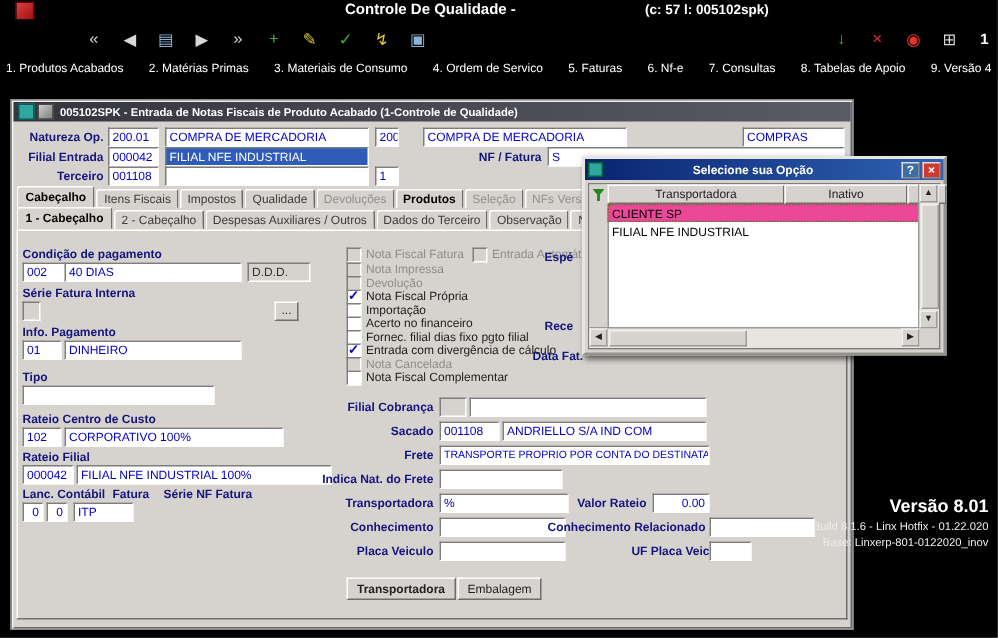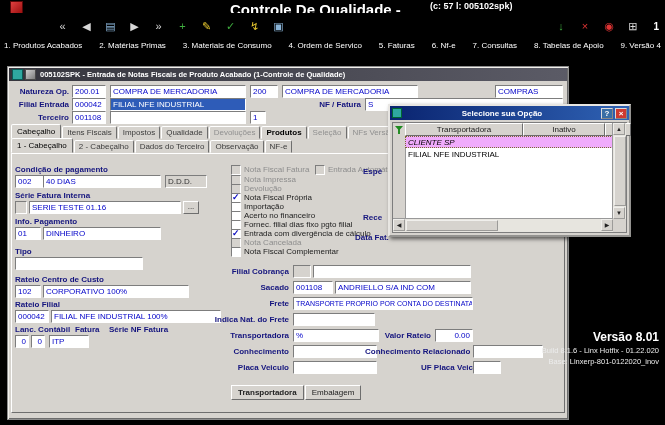--- a/index.html
+++ b/index.html
@@ -2,21 +2,21 @@
 <html><head>
 <meta charset="utf-8">
 <style>
   html,body{margin:0;padding:0;background:#000;}
   #screen{position:relative;width:665px;height:425px;background:#000;overflow:hidden;
     font-family:"Liberation Sans",sans-serif;}
   
   .topbar{position:absolute;left:0;top:0;width:665px;height:13px;background:#000;}
   .app-icon{position:absolute;left:10px;top:1px;width:11px;height:11px;
     background:linear-gradient(135deg,#e04040,#9c1010);border:1px solid #5a0808;}
-  .top-title{position:absolute;left:230px;top:1px;font-size:15px;font-weight:bold;color:#fff;white-space:nowrap;}
+  .top-title{position:absolute;left:230px;top:1px;font-size:10px;font-weight:bold;color:#fff;white-space:nowrap;}
   .top-session{position:absolute;left:430px;top:1px;font-size:9px;font-weight:bold;color:#fff;white-space:nowrap;}
   
   .toolbar{position:absolute;left:0;top:13px;width:665px;height:26px;background:#000;
     display:flex;align-items:center;box-sizing:border-box;padding:0 6px 0 52px;}
   .ticon{width:21px;height:19px;display:flex;align-items:center;justify-content:center;
     font-size:11px;color:#d8d8d8;margin-right:3px;cursor:pointer;}
   .ticon.g{color:#3fae3f}.ticon.r{color:#e03434}.ticon.b{color:#8ab4d8}.ticon.y{color:#e6c72e}
   .tright{margin-left:auto;display:flex;align-items:center;}
   .recnum{font-size:10px;font-weight:bold;color:#fff;margin-left:7px;}
   
@@ -41,21 +41,21 @@
   .f.sel{background:#2e5cb8;color:#fff;}
   .f.num{text-align:right;}
   .btn3d{position:absolute;box-sizing:border-box;height:13px;background:#d6d3ce;
     border:1px solid;border-color:#fff #6e6e6e #6e6e6e #fff;
     font-size:8px;line-height:10px;color:#222;text-align:center;cursor:pointer;}
   
   .tabs{position:absolute;left:2px;display:flex;align-items:flex-end;height:14px;}
   .tab{font-size:8px;color:#3c3c3c;background:#d6d3ce;border:1px solid;
     border-color:#fff #6e6e6e transparent #fff;border-radius:2px 2px 0 0;
     padding:1px 4px;margin-right:1px;white-space:nowrap;cursor:pointer;}
-  .tab.active{font-weight:normal;color:#000;padding:2px 5px;}
+  .tab.active{font-weight:bold;color:#000;padding:2px 5px;}
   .tab.disabled{color:#909090;}
   .tab.bold{font-weight:bold;color:#000;}
   .frame{position:absolute;left:2px;top:72px;width:552px;height:258px;
     border:1px solid;border-color:#fff #6e6e6e #6e6e6e #fff;}
   
   .cbrow{position:absolute;display:flex;align-items:center;height:9px;cursor:pointer;}
   .cbbox{width:8px;height:8px;background:#fff;border:1px solid;border-color:#7d7d7d #fff #fff #7d7d7d;
     box-sizing:content-box;position:relative;flex:none;}
   .cbrow.disabled .cbbox{background:#d6d3ce;}
   .cbrow.checked .cbbox::after{content:"✓";position:absolute;left:0px;top:-2px;font-size:9px;
@@ -83,21 +83,21 @@
   .gutter{position:absolute;left:0;top:0;width:12px;bottom:13px;background:#d6d3ce;border-right:1px solid #999;}
   .funnel{position:absolute;left:2px;top:3px;width:8px;height:8px;background:#1f8a1f;
     clip-path:polygon(0 0,100% 0,62% 45%,62% 100%,38% 100%,38% 45%);}
   .phead{position:absolute;left:12px;top:0;height:13px;display:flex;}
   .pcol{box-sizing:border-box;height:13px;font-size:8px;color:#222;background:#d6d3ce;
     border:1px solid;border-color:#fff #6e6e6e #6e6e6e #fff;text-align:center;line-height:11px;overflow:hidden;}
   .prow{position:absolute;left:12px;width:210px;height:12px;display:flex;align-items:center;
     font-size:8px;color:#000;cursor:pointer;}
   .prow .pc1{width:117px;padding-left:3px;box-sizing:border-box;overflow:hidden;white-space:nowrap;}
   .prow .pc2{flex:1;}
-  .prow.selected{background:#f0abfc;outline:1px dotted #7a6a30;outline-offset:-1px;font-style:italic;}
+  .prow.selected{background:#ec4899;outline:1px dotted #7a6a30;outline-offset:-1px;}
   .vscroll{position:absolute;right:0;top:0;width:13px;bottom:13px;background:#e7e5df;border-left:1px solid #999;}
   .hscroll{position:absolute;left:0;right:13px;bottom:0;height:13px;background:#e7e5df;border-top:1px solid #999;}
   .sbtn{position:absolute;width:12px;height:12px;background:#d6d3ce;border:1px outset #f0efec;
     box-sizing:border-box;font-size:6px;color:#222;text-align:center;line-height:10px;cursor:pointer;}
   .vthumb{position:absolute;left:1px;right:0px;top:13px;bottom:13px;background:#d6d3ce;border:1px outset #f0efec;}
   .hthumb{position:absolute;left:13px;top:1px;width:92px;height:11px;background:#d6d3ce;border:1px outset #f0efec;box-sizing:border-box;}
   .corner{position:absolute;right:0;bottom:0;width:13px;height:13px;background:#d6d3ce;}
   
   .version{position:absolute;right:6px;top:330px;text-align:right;color:#fff;}
   .vname{font-size:12px;font-weight:bold;line-height:15px;}
@@ -150,21 +150,21 @@
     <div class="wtitle">
       <span class="wt-ico1"></span>
       <span class="wt-ico2"></span>
       <span class="wt-text">005102SPK - Entrada de Notas Fiscais de Produto Acabado (1-Controle de Qualidade)</span>
     </div>
     <div class="wbody">
 
       <span class="lb ra" style="left:2px;top:6px;width:58px">Natureza Op.</span>
       <span class="f" style="left:63px;top:4px;width:34px">200.01</span>
       <span class="f" style="left:101px;top:4px;width:136px">COMPRA DE MERCADORIA</span>
-      <span class="f" style="left:241px;top:4px;width:28px">200</span>
+      <span class="f" style="left:241px;top:4px;width:16px">200</span>
       <span class="f" style="left:273px;top:4px;width:136px">COMPRA DE MERCADORIA</span>
       <span class="f" style="left:486px;top:4px;width:68px">COMPRAS</span>
 
       <span class="lb ra" style="left:2px;top:19px;width:58px">Filial Entrada</span>
       <span class="f" style="left:63px;top:17px;width:34px">000042</span>
       <span class="f sel" style="left:101px;top:17px;width:136px">FILIAL NFE INDUSTRIAL</span>
       <span class="lb ra" style="left:292px;top:19px;width:60px">NF / Fatura</span>
       <span class="f" style="left:356px;top:17px;width:198px">S</span>
 
       <span class="lb ra" style="left:2px;top:32px;width:58px">Terceiro</span>
@@ -180,35 +180,35 @@
         <span class="tab disabled">Devoluções</span>
         <span class="tab bold">Produtos</span>
         <span class="tab disabled">Seleção</span>
         <span class="tab disabled">NFs Versão Anterior</span>
         <span class="tab disabled">NF</span>
       </div>
 
       <div class="tabs" style="top:58px">
         <span class="tab active">1 - Cabeçalho</span>
         <span class="tab">2 - Cabeçalho</span>
+        <span class="tab">Despesas Auxiliares / Outros</span>
         <span class="tab">Dados do Terceiro</span>
         <span class="tab">Observação</span>
         <span class="tab">NF-e</span>
       </div>
 
       <div class="frame"></div>
 
       <span class="lb" style="left:6px;top:84px">Condição de pagamento</span>
       <span class="f" style="left:6px;top:94px;width:50px">002</span>
       <span class="f" style="left:34px;top:94px;width:118px">40 DIAS</span>
       <span class="f gray" style="left:156px;top:94px;width:42px">D.D.D.</span>
 
       <span class="lb" style="left:6px;top:110px">Série Fatura Interna</span>
       <span class="f gray" style="left:6px;top:120px;width:12px"></span>
-      <span class="f" style="left:20px;top:120px;width:152px">SERIE TESTE 01.16</span>
       <span class="btn3d" style="left:174px;top:120px;width:16px">...</span>
 
       <span class="lb" style="left:6px;top:136px">Info. Pagamento</span>
       <span class="f" style="left:6px;top:146px;width:26px">01</span>
       <span class="f" style="left:34px;top:146px;width:118px">DINHEIRO</span>
 
       <span class="lb" style="left:6px;top:166px">Tipo</span>
       <span class="f" style="left:6px;top:176px;width:128px"></span>
 
       <span class="lb" style="left:6px;top:194px">Rateio Centro de Custo</span>

